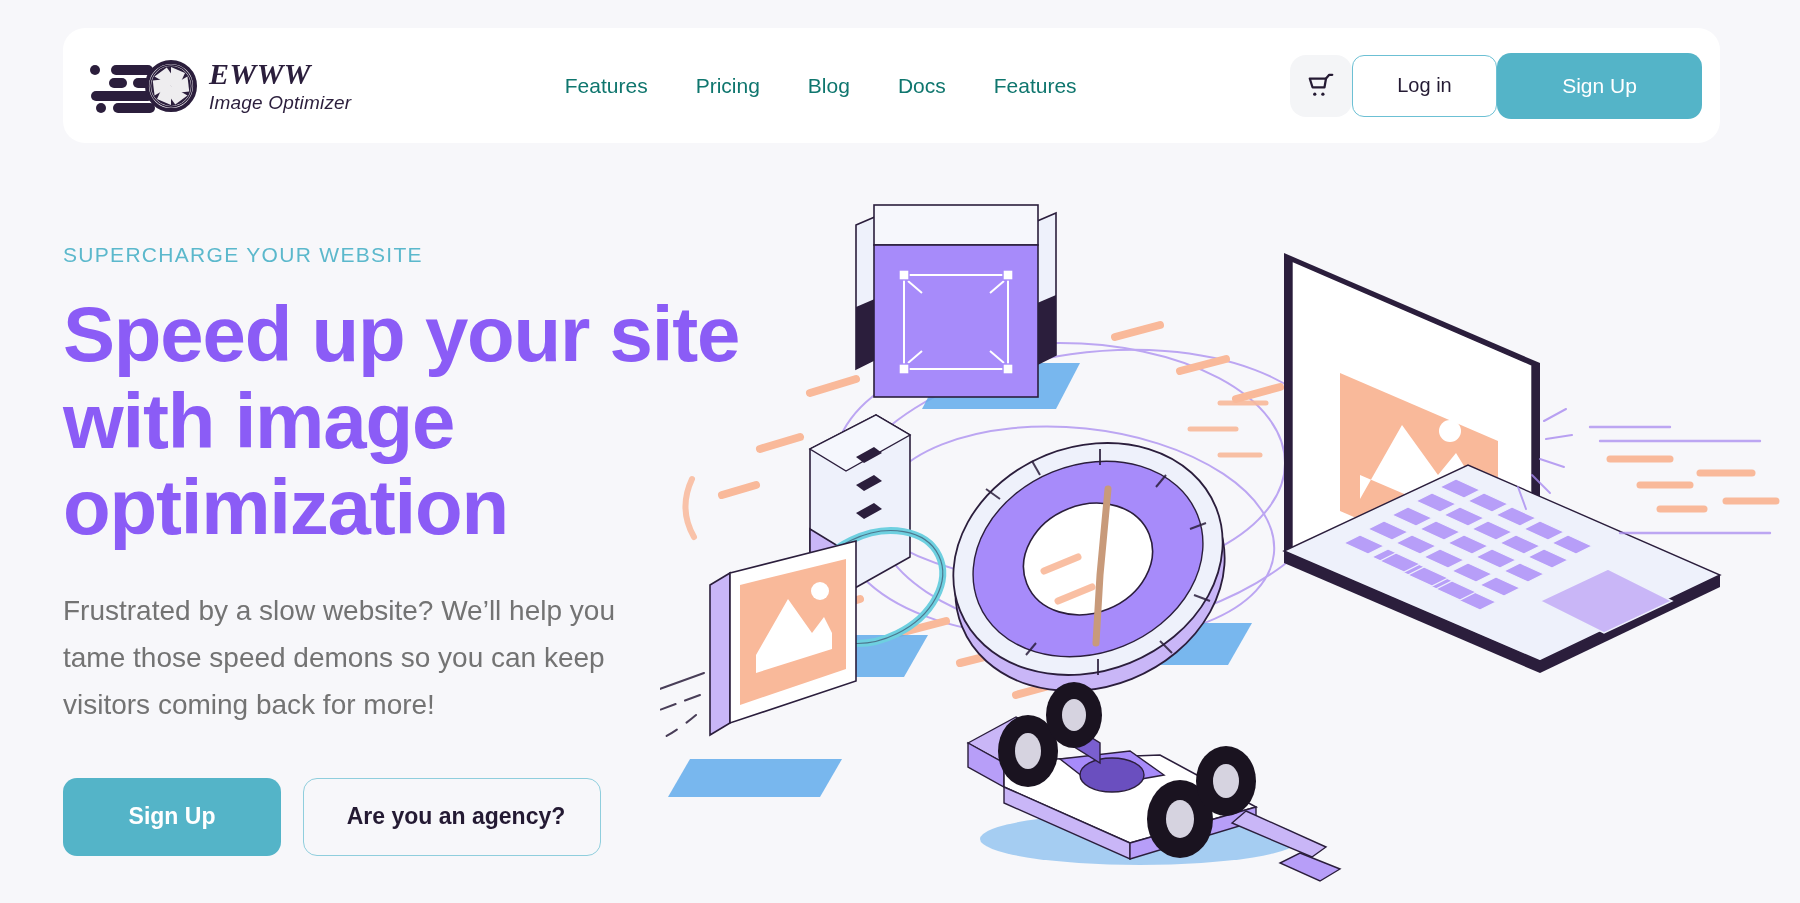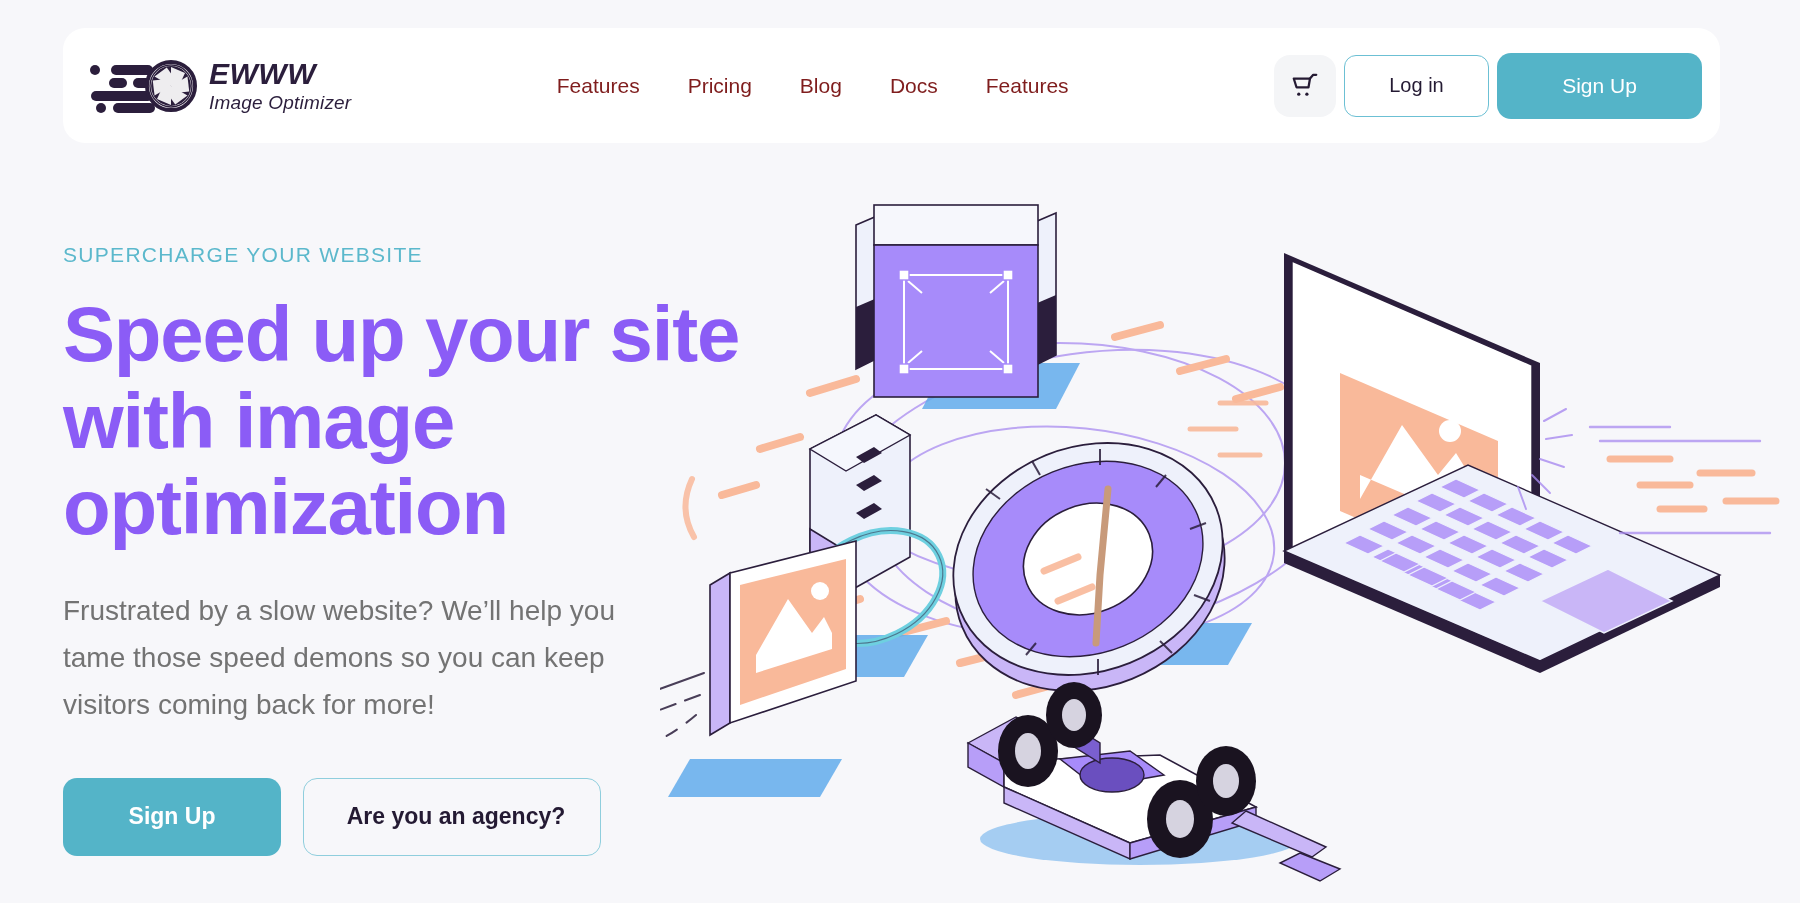--- a/index.html
+++ b/index.html
@@ -19,38 +19,38 @@
     display:flex; align-items:center;
   }
   .logo-wrap{
     display:flex; align-items:center; gap:12px;
     margin-left:26px;
   }
   .logo-mark{ width:108px; height:58px; flex:none; }
   .logo-text{ display:flex; flex-direction:column; line-height:1; }
   .logo-title{
     font-size:30px; font-weight:bold; font-style:italic;
-    letter-spacing:.5px; color:#2b1e3c;
+    letter-spacing:.5px; color:#2b1e3c;font-family:Liberation Serif, serif;
   }
   .logo-sub{
     font-size:19px; font-style:italic; color:#2b1e3c;
     margin-top:4px; letter-spacing:.2px;
   }
 
   .nav{
     display:flex; align-items:center; gap:48px;
     margin-left:auto;
   }
   .nav-link{
-    font-size:21px; color:#7f1d1d; text-decoration:none;
+    font-size:21px; color:#0f766e; text-decoration:none;
     white-space:nowrap; cursor:pointer;
   }
 
   .actions{
-    display:flex; align-items:center; gap:8px;
+    display:flex; align-items:center; gap:0;
     margin-left:auto; margin-right:18px;
   }
   .cart-btn{
     width:62px; height:62px; border-radius:16px;
     background:#f4f5f7;
     display:flex; align-items:center; justify-content:center;
     cursor:pointer; border:none;
   }
   .btn-login{
     width:145px; height:62px; border-radius:12px;

